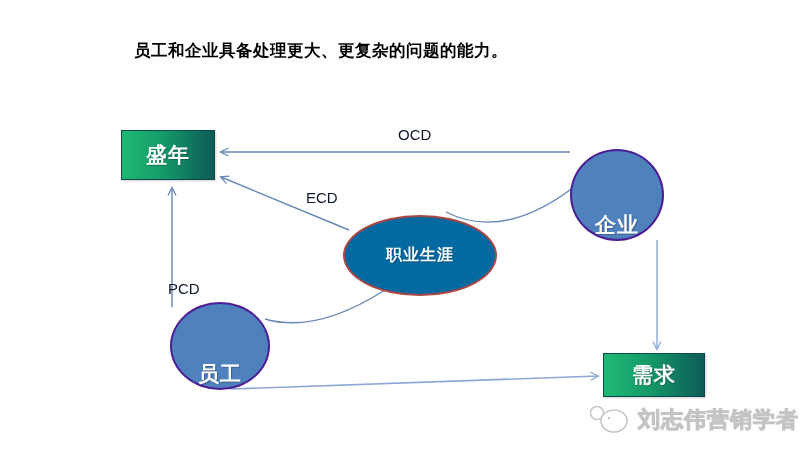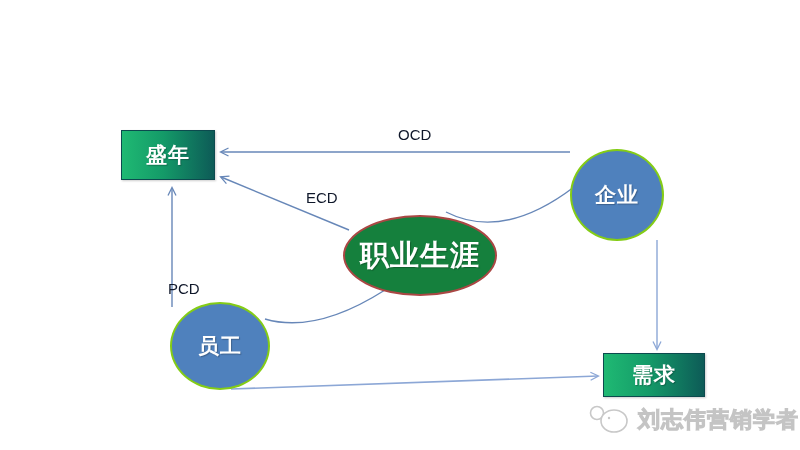--- a/index.html
+++ b/index.html
@@ -18,27 +18,27 @@
     color:#ffffff;font-weight:bold;text-shadow:1px 1px 1px rgba(0,0,0,0.25);
   }
   .node.rect{
     background:linear-gradient(90deg,#1fb973 0%,#149a68 45%,#0d5b57 100%);
     border:1px solid #0c4a4e;font-size:21px;letter-spacing:1px;
     box-shadow:1px 1px 2px rgba(0,0,0,0.2);
   }
   .node.prime{left:121px;top:130px;width:92px;height:48px;}
   .node.demand{left:603px;top:353px;width:100px;height:42px;}
   .node.circle{
-    background:#4f81bd;border:2px solid #84cc16;border-radius:50%;font-size:21px;letter-spacing:1px;
+    background:#4f81bd;border:2px solid #4c1d95;border-radius:50%;font-size:21px;letter-spacing:1px;align-items:flex-end;
   }
   .node.enterprise{left:570px;top:149px;width:90px;height:88px;}
   .node.employee{left:170px;top:302px;width:96px;height:84px;}
   .node.career{
     left:343px;top:215px;width:150px;height:77px;border-radius:50%;
-    background:#15803d;border:2px solid #aa4744;font-size:29px;letter-spacing:1px;
+    background:#0369a1;border:2px solid #aa4744;font-size:16px;letter-spacing:1px;
   }
   .edge-label{
     position:absolute;z-index:2;font-size:15px;color:#0f172a;background:transparent;
   }
   .edge-label.ocd{left:398px;top:126px;}
   .edge-label.ecd{left:306px;top:189px;}
   .edge-label.pcd{left:132px;top:280px;margin-left:36px;}
   .watermark{
     position:absolute;left:588px;top:401px;height:38px;z-index:2;
     display:flex;align-items:center;gap:6px;justify-content:flex-end;
@@ -47,20 +47,21 @@
     font-size:22px;font-weight:bold;color:#ececec;
     -webkit-text-stroke:1px #c4c4c4;letter-spacing:1px;white-space:nowrap;
   }
 </style>
 </head>
 <body>
 
 <div class="slide">
 
   <div class="title">
+    <div>员工和企业具备处理更大、更复杂的问题的能力。</div>
   </div>
 
   <svg class="connectors" width="800" height="450" viewBox="0 0 800 450">
     <defs>
       <marker id="arrowBlue" markerWidth="11" markerHeight="11" refX="8.5" refY="5" orient="auto" markerUnits="userSpaceOnUse">
         <path d="M1,1 L9,5 L1,9" fill="none" stroke="#6787b8" stroke-width="1.3"></path>
       </marker>
       <marker id="arrowLight" markerWidth="11" markerHeight="11" refX="8.5" refY="5" orient="auto" markerUnits="userSpaceOnUse">
         <path d="M1,1 L9,5 L1,9" fill="none" stroke="#8ca7d6" stroke-width="1.3"></path>
       </marker>

